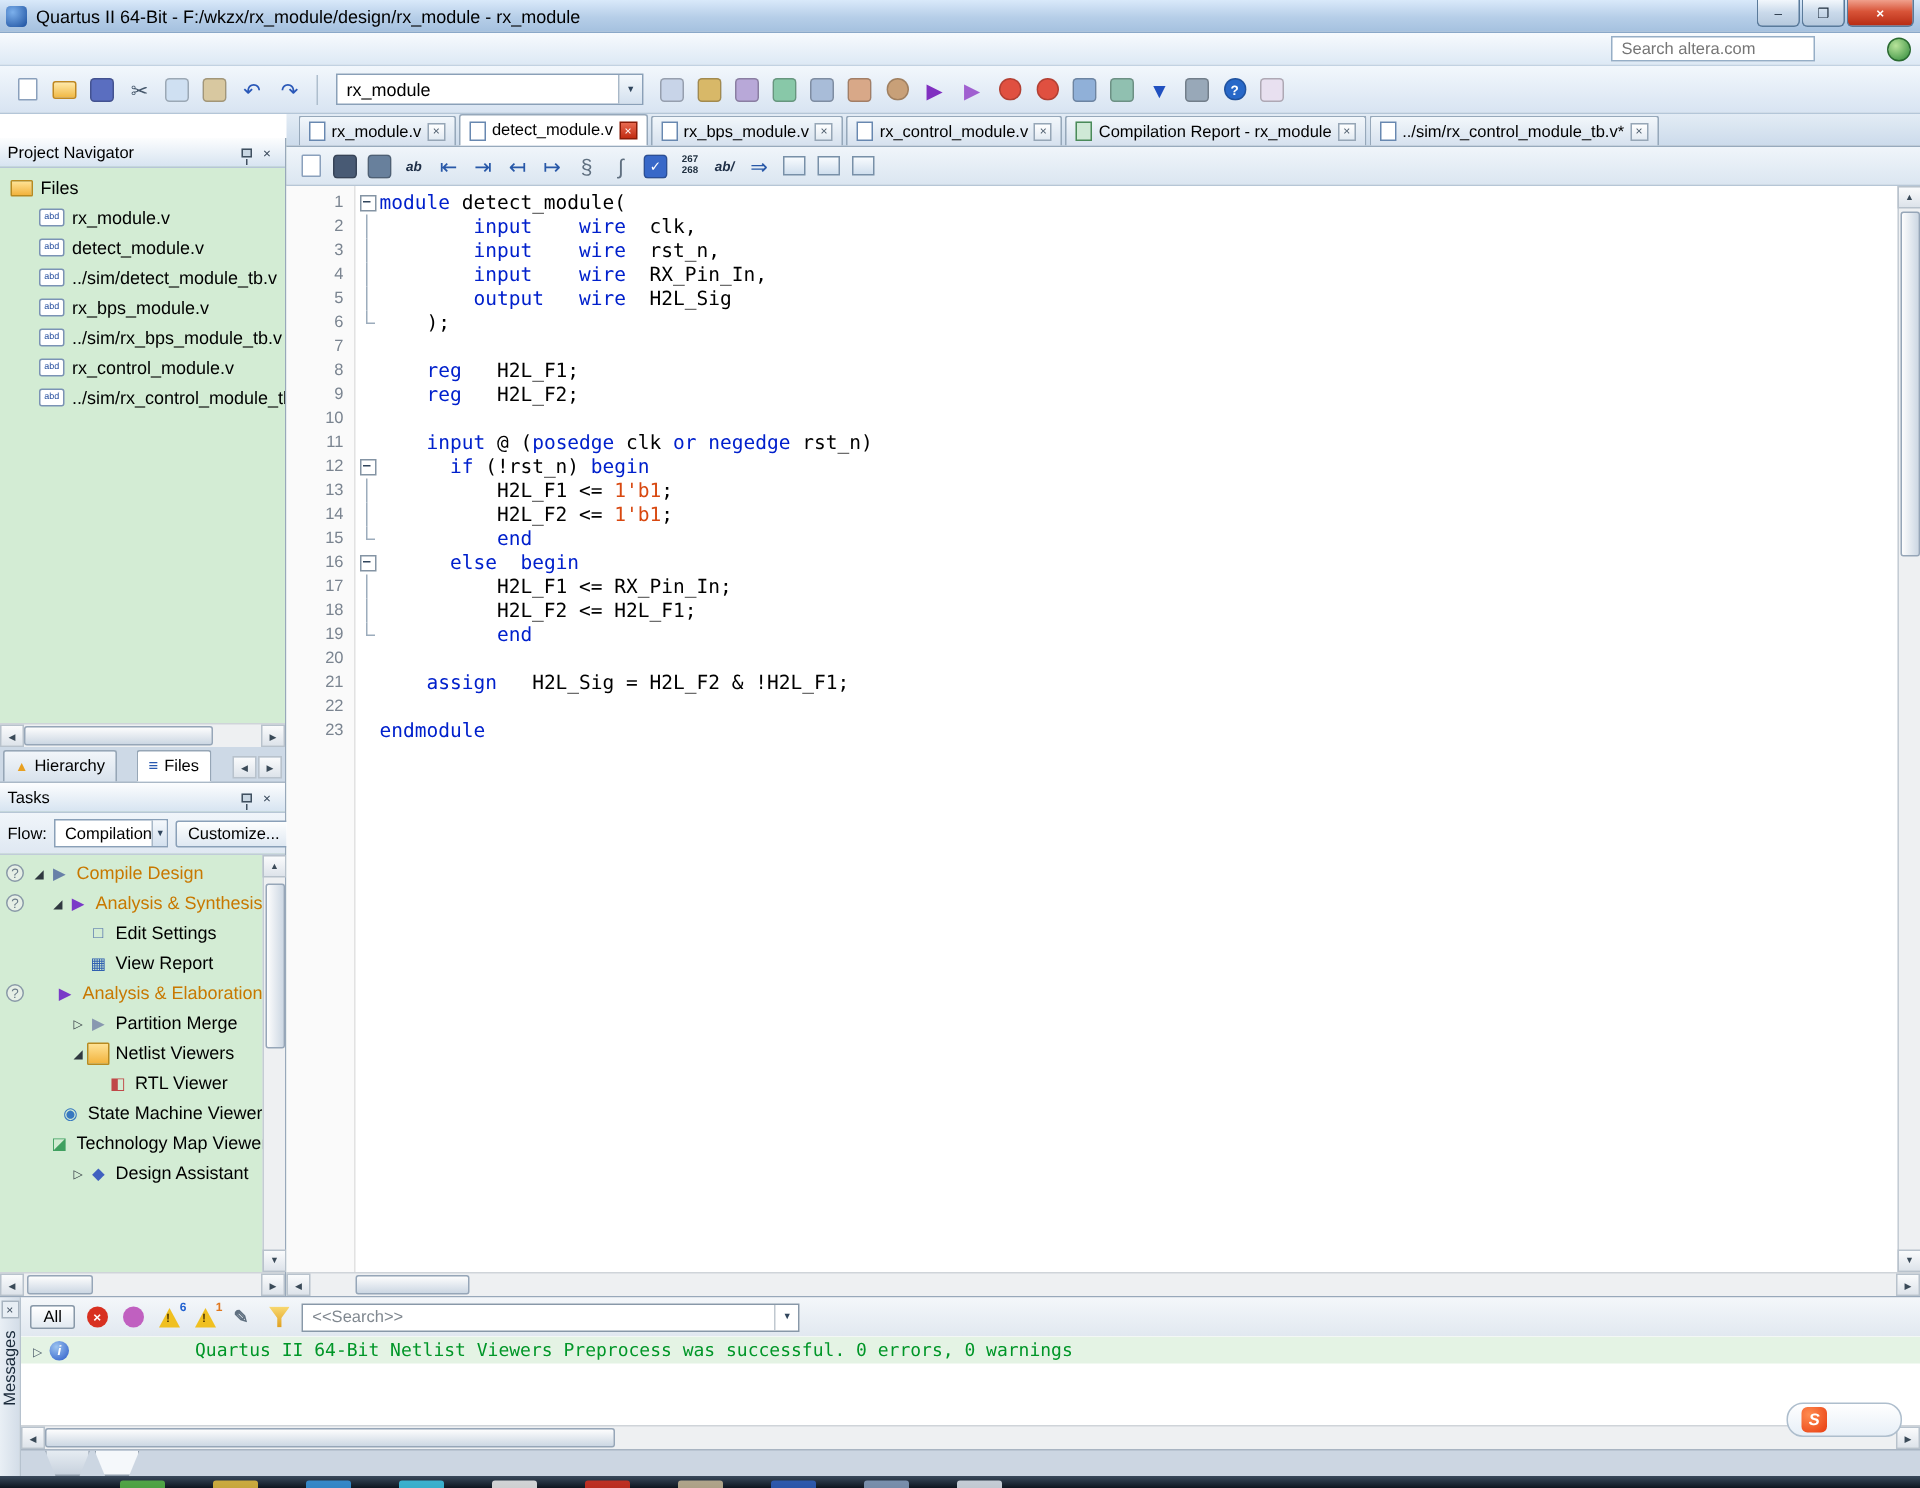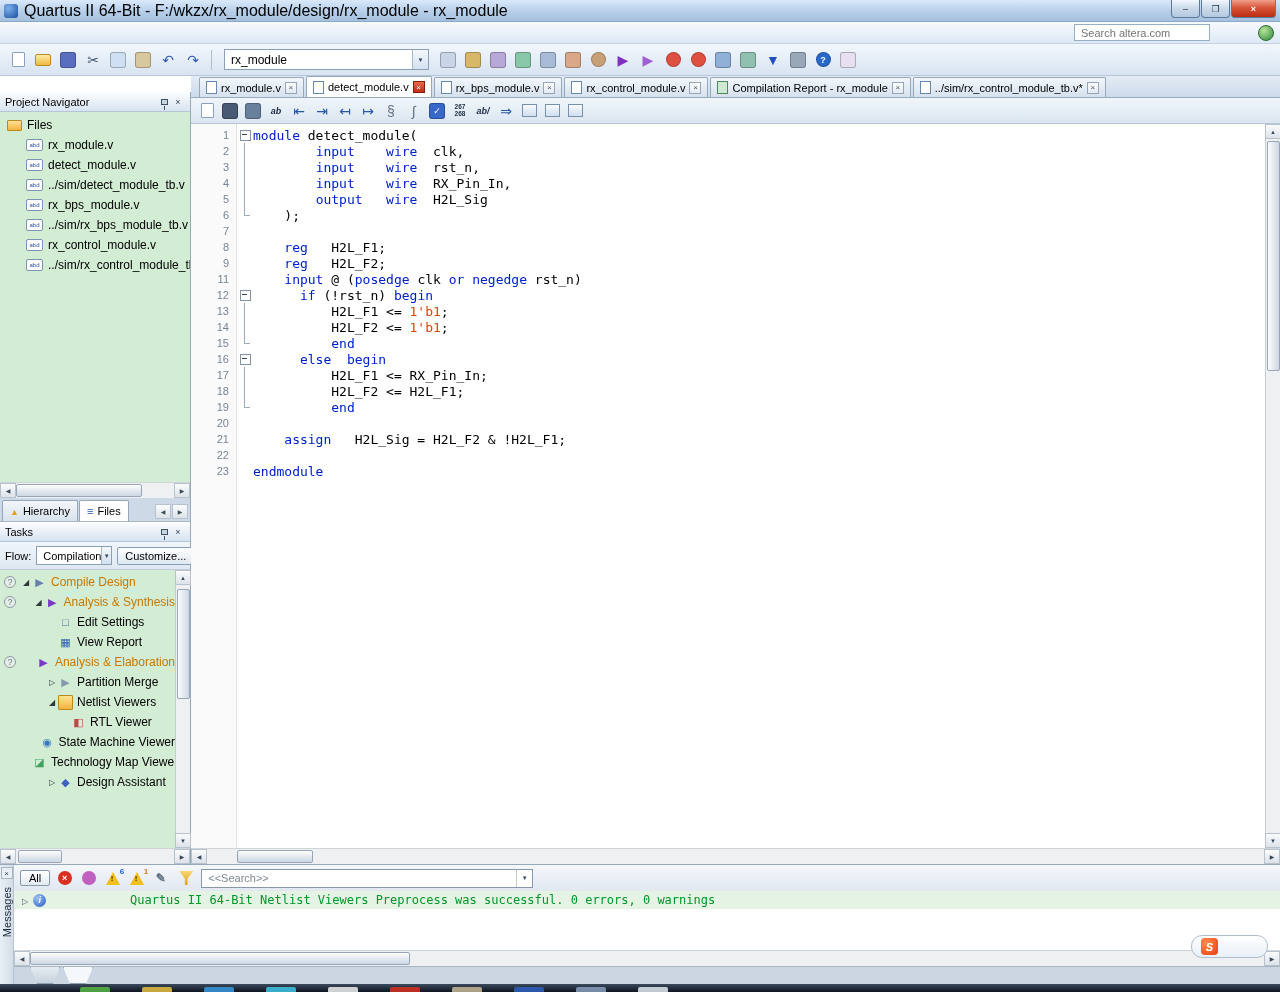--- a/index.html
+++ b/index.html
@@ -3,21 +3,21 @@
 <meta charset="utf-8">
 <style>
 *{margin:0;padding:0;box-sizing:border-box;}
 html,body{width:1280px;height:992px;overflow:hidden;}
 body{font-family:"Liberation Sans",sans-serif;font-size:12px;color:#000;background:#fff;position:relative;}
 .app{position:absolute;inset:0;display:flex;flex-direction:column;}
 
 
 .titlebar{height:22px;background:linear-gradient(#d9e9fa,#b6cee8 55%,#a5c1df);display:flex;align-items:center;padding:0 4px;border-bottom:1px solid #8aa8c8;flex-shrink:0;}
 .app-ic{width:14px;height:14px;border-radius:3px;background:radial-gradient(circle at 32% 30%,#7cb0ec,#1b4f9e);flex-shrink:0;}
-.title-text{flex:1;margin-left:6px;font-size:16px;white-space:nowrap;overflow:hidden;}
+.title-text{flex:1;margin-left:6px;font-size:12px;white-space:nowrap;overflow:hidden;}
 .winbtns{display:flex;align-self:flex-start;}
 .winbtn{width:29px;height:18px;border:1px solid #5a7a9a;border-top:none;border-radius:0 0 4px 4px;background:linear-gradient(#f2f7fc,#c9d9ea 50%,#b6c9dd);display:flex;align-items:center;justify-content:center;font-size:9px;color:#1b2a3a;margin-left:1px;}
 .winbtn.close{width:45px;background:linear-gradient(#f0a08c,#d85438 45%,#b82c14);color:#fff;font-weight:bold;}
 
 
 .menubar{height:22px;background:linear-gradient(#f7fafd,#dde9f5);display:flex;align-items:center;padding-left:4px;border-bottom:1px solid #c2d2e2;position:relative;flex-shrink:0;}
 #menu-items{display:flex;}
 .menu-item{padding:3px 8px;cursor:default;}
 .search-wrap{position:absolute;right:6px;top:2px;display:flex;align-items:center;gap:44px;}
 input.search{width:136px;height:17px;border:1px solid #96aec6;padding:0 6px;font-size:11px;font-family:"Liberation Sans",sans-serif;color:#333;}
@@ -334,21 +334,21 @@
           </div>
       </div>
       <div class="hscroll">
         <span class="sb-btn arr-l"></span>
         <span class="sb-track">
             <span class="sb-thumb" style="left:0;width:126px;"></span>
           </span>
         <span class="sb-btn arr-r"></span>
       </div>
       <div class="pn-tabs">
-        <span id="pn-tab-list" style="display:flex;gap:1px;">
+        <span id="pn-tab-list" style="display:flex;gap:13px;">
             <span class="pn-tab">
     <span class="pn-ic hier"></span>
     <span>Hierarchy</span>
   </span>
             <span class="pn-tab active">
     <span class="pn-ic files"></span>
     <span>Files</span>
   </span>
           </span>
         <span class="pn-arrows">
@@ -617,20 +617,25 @@
   </div>
               <div class="code-line">
     <span class="ln">8</span>
     <span class="fold"></span>
     <span class="code"><span class="tok-p">    </span><span class="tok-k">reg</span><span class="tok-p">   H2L_F1;</span></span>
   </div>
               <div class="code-line">
     <span class="ln">9</span>
     <span class="fold"></span>
     <span class="code"><span class="tok-p">    </span><span class="tok-k">reg</span><span class="tok-p">   H2L_F2;</span></span>
+  </div>
+              <div class="code-line">
+    <span class="ln">10</span>
+    <span class="fold"></span>
+    <span class="code"></span>
   </div>
               <div class="code-line">
     <span class="ln">11</span>
     <span class="fold"></span>
     <span class="code"><span class="tok-p">    </span><span class="tok-k">input</span><span class="tok-p"> @ (</span><span class="tok-k">posedge</span><span class="tok-p"> clk </span><span class="tok-k">or</span><span class="tok-p"> </span><span class="tok-k">negedge</span><span class="tok-p"> rst_n)</span></span>
   </div>
               <div class="code-line">
     <span class="ln">12</span>
     <span class="fold fold-box"></span>
     <span class="code"><span class="tok-p">      </span><span class="tok-k">if</span><span class="tok-p"> (!rst_n) </span><span class="tok-k">begin</span></span>

